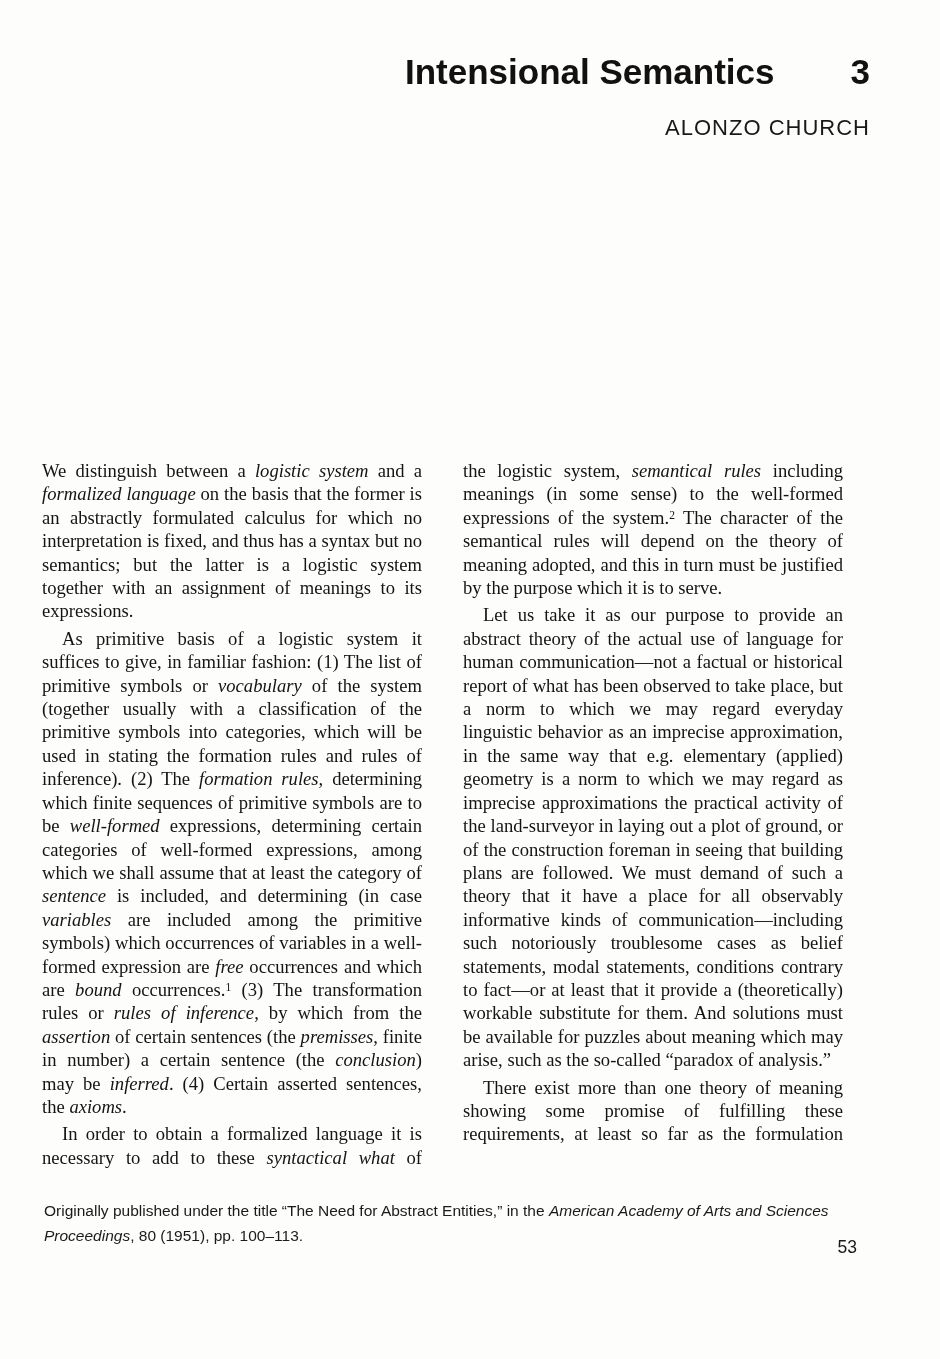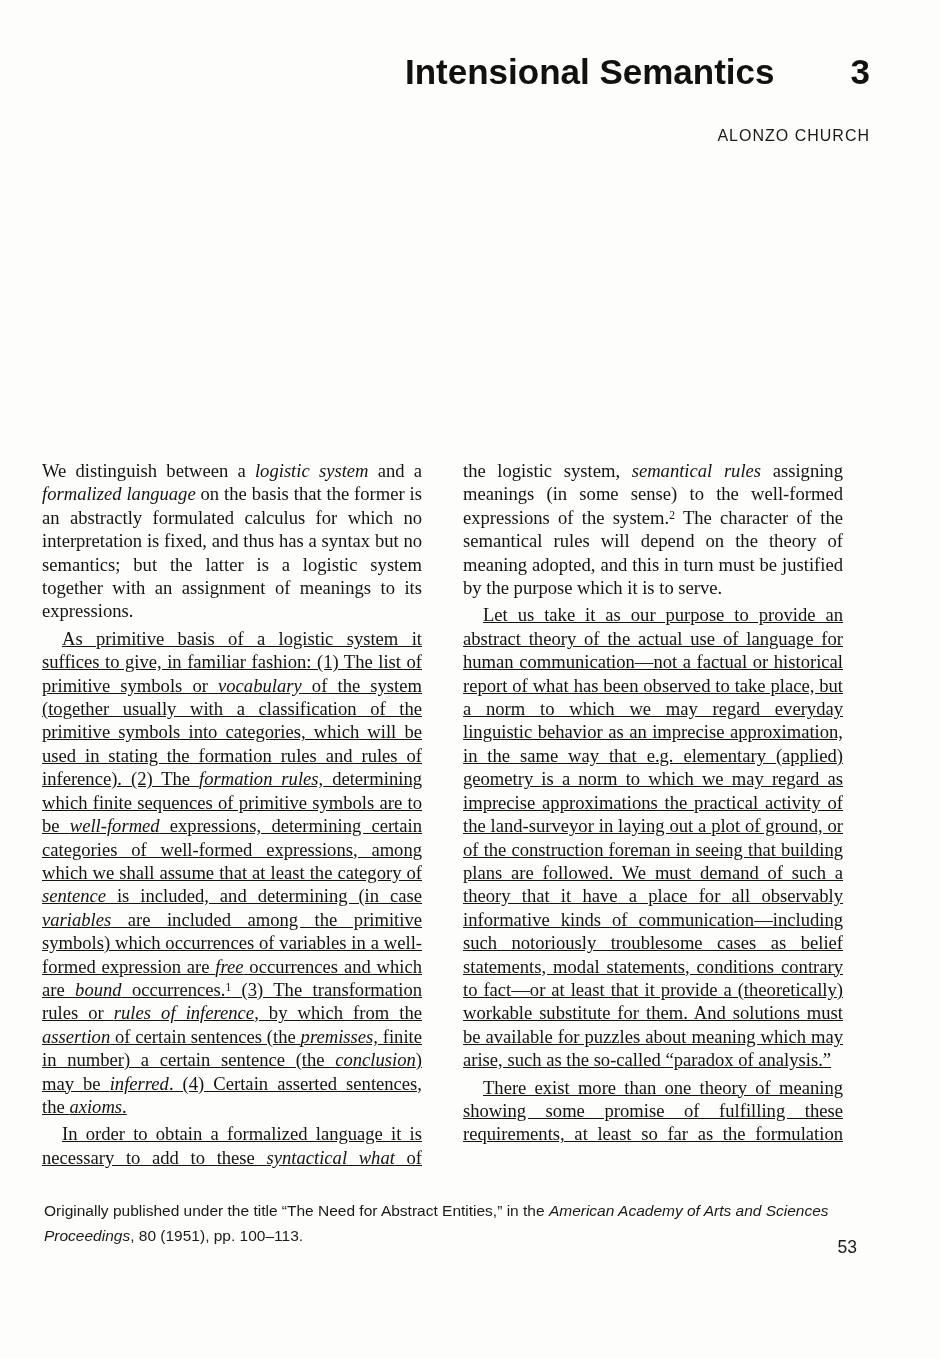--- a/index.html
+++ b/index.html
@@ -23,46 +23,46 @@
     align-items: baseline;
     gap: 76px;
     font-family: "Liberation Sans", sans-serif;
     font-weight: bold;
     font-size: 35px;
     letter-spacing: 0px;
     color: #121110;
   }
   .author {
     position: absolute;
-    top: 127px;
+    top: 115px;
     left: 38px;
     right: 95px;
     text-align: right;
     font-family: "Liberation Sans", sans-serif;
-    font-size: 16px;
+    font-size: 22px;
     letter-spacing: 1px;
     font-weight: 400;
     color: #1a1918;
   }
   
   .columns {
     position: absolute;
     top: 455px;
     left: 38px;
     width: 809px;
     display: flex;
     gap: 33px;
     font-family: "Liberation Serif", serif;
     font-size: 18.6px;
     line-height: 23.4px;
     text-align: justify;
   }
   .col { flex: 1 1 0; min-width: 0; }
   .col p { margin: 4px; }
-  p.indent { text-indent: 20px; text-decoration: underline; }
+  p.indent { text-indent: 20px; }
   p.cont { text-align-last: justify; }
   sup {
     font-size: 0.62em;
     line-height: 0;
     vertical-align: baseline;
     position: relative;
     top: -0.45em;
   }
   
   .footnote {
@@ -99,21 +99,21 @@
 
   <div class="author">ALONZO CHURCH</div>
 
   <div class="columns">
     <div class="col">
       <p class="para"><span>We distinguish between a </span><i>logistic system</i><span> and a </span><i>formalized language</i><span> on the basis that the former is an abstractly formulated calculus for which no interpretation is fixed, and thus has a syntax but no semantics; but the latter is a logistic system together with an assignment of meanings to its expressions.</span></p>
       <p class="para indent"><span>As primitive basis of a logistic system it suffices to give, in familiar fashion: (1) The list of primitive symbols or </span><i>vocabulary</i><span> of the system (together usually with a classification of the primitive symbols into categories, which will be used in stating the formation rules and rules of inference). (2) The </span><i>formation rules,</i><span> determining which finite sequences of primitive symbols are to be </span><i>well-formed</i><span> expressions, determining certain categories of well-formed expressions, among which we shall assume that at least the category of </span><i>sentence</i><span> is included, and determining (in case </span><i>variables</i><span> are included among the primitive symbols) which occurrences of variables in a well-formed expression are </span><i>free</i><span> occurrences and which are </span><i>bound</i><span> occurrences.</span><sup>1</sup><span> (3) The transformation rules or </span><i>rules of inference</i><span>, by which from the </span><i>assertion</i><span> of certain sentences (the </span><i>premisses,</i><span> finite in number) a certain sentence (the </span><i>conclusion</i><span>) may be </span><i>inferred</i><span>. (4) Certain asserted sentences, the </span><i>axioms</i><span>.</span></p>
       <p class="para indent cont"><span>In order to obtain a formalized language it is necessary to add to these </span><i>syntactical what</i><span> of</span></p>
     </div>
     <div class="col">
-      <p class="para"><span>the logistic system, </span><i>semantical rules</i><span> assigning meanings (in some sense) to the well-formed expressions of the system.</span><sup>2</sup><span> The character of the semantical rules will depend on the theory of meaning adopted, and this in turn must be justified by the purpose which it is to serve.</span></p>
+      <p class="para"><span>the logistic system, </span><i>semantical rules</i><span> including meanings (in some sense) to the well-formed expressions of the system.</span><sup>2</sup><span> The character of the semantical rules will depend on the theory of meaning adopted, and this in turn must be justified by the purpose which it is to serve.</span></p>
       <p class="para indent"><span>Let us take it as our purpose to provide an abstract theory of the actual use of language for human communication—not a factual or historical report of what has been observed to take place, but a norm to which we may regard everyday linguistic behavior as an imprecise approximation, in the same way that e.g. elementary (applied) geometry is a norm to which we may regard as imprecise approximations the practical activity of the land-surveyor in laying out a plot of ground, or of the construction foreman in seeing that building plans are followed. We must demand of such a theory that it have a place for all observably informative kinds of communication—including such notoriously troublesome cases as belief statements, modal statements, conditions contrary to fact—or at least that it provide a (theoretically) workable substitute for them. And solutions must be available for puzzles about meaning which may arise, such as the so-called “paradox of analysis.”</span></p>
       <p class="para indent cont"><span>There exist more than one theory of meaning showing some promise of fulfilling these requirements, at least so far as the formulation</span></p>
     </div>
   </div>
 
   <p class="footnote"><span>Originally published under the title “The Need for Abstract Entities,” in the </span><i>American Academy of Arts and Sciences Proceedings</i><span>, 80 (1951), pp. 100–113.</span></p>
 
   <div class="page-number">53</div>
 
 </div>

